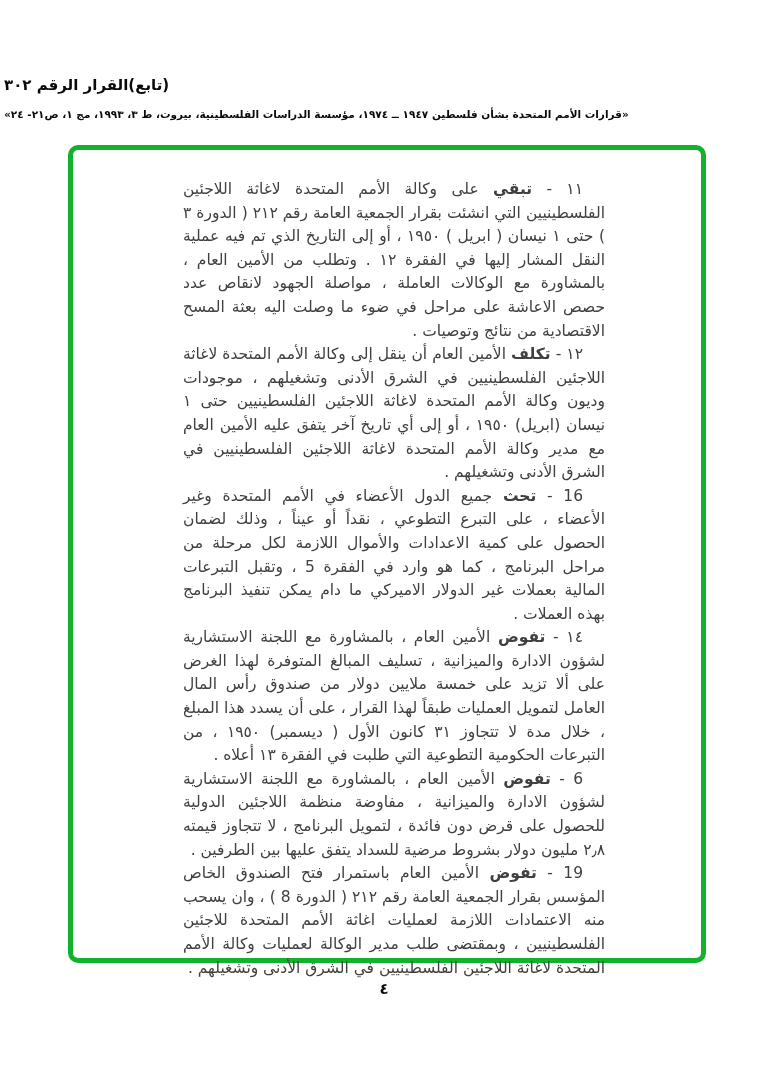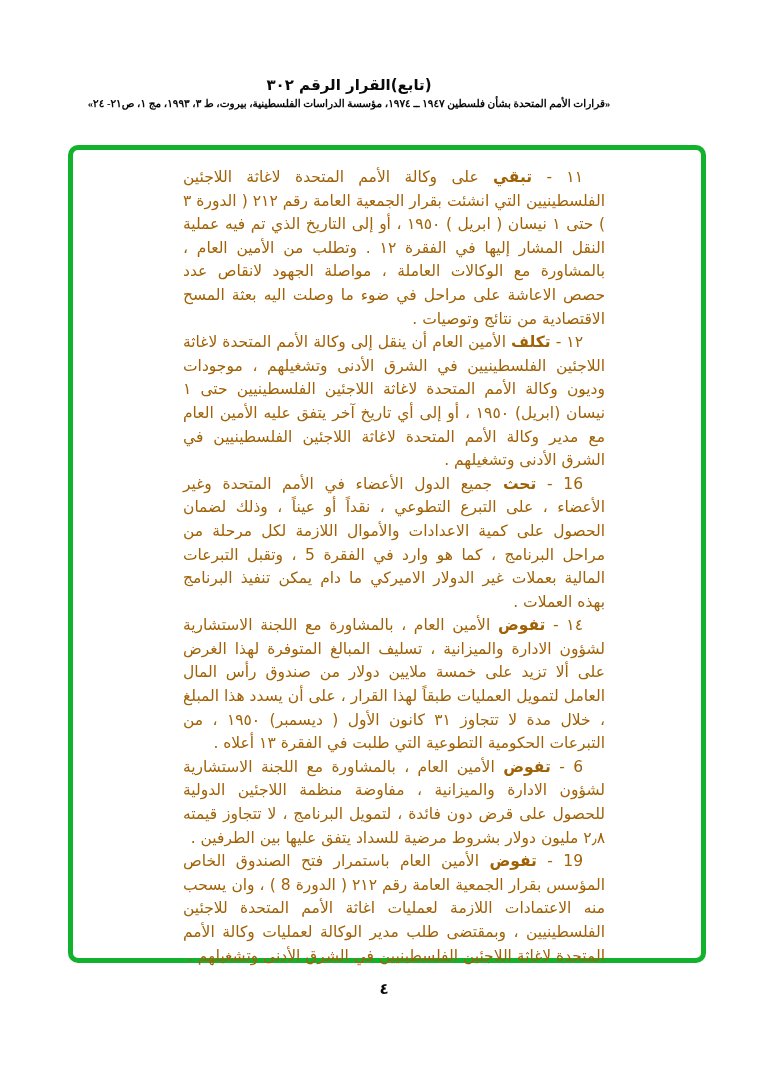--- a/index.html
+++ b/index.html
@@ -12,59 +12,58 @@
     width: 768px;
     height: 1085px;
     background: #ffffff;
     font-family: "DejaVu Sans", sans-serif;
     color: #111111;
     overflow: hidden;
   }
   .doc-header {
     position: absolute;
     top: 76px;
-    left: 16px;
+    left: 4px;
     width: 666px;
-    text-align: center;
+    text-align: left;
     direction: rtl;
   }
   .doc-title {
     font-size: 15px;
     font-weight: bold;
     letter-spacing: 0.5px;
     color: #0a0a0a;
   }
   .doc-citation {
-    margin-top: 3px;
+    margin-top: 14px;
     font-size: 10.5px;
     font-weight: bold;
     white-space: nowrap;
     color: #0a0a0a;
-    font-family: Liberation Serif, serif;
   }
   .doc-frame {
     position: absolute;
     left: 68px;
     top: 145px;
     width: 628px;
     height: 808px;
     border: 5px solid #12b22c;
     border-radius: 10px;
     background: #ffffff;
   }
   .doc-body {
     position: absolute;
-    top: 16px;
+    top: 28px;
     right: 96px;
     width: 422px;
     direction: rtl;
     text-align: justify;
     font-size: 15.5px;
     line-height: 23.6px;
-    color: #a16207;
+    color: #404040;
   }
   .para {
     margin: 0;
     text-indent: 22px; 
   }
   .para .lead {
     font-weight: bold;
   }
   .page-number {
     position: absolute;

